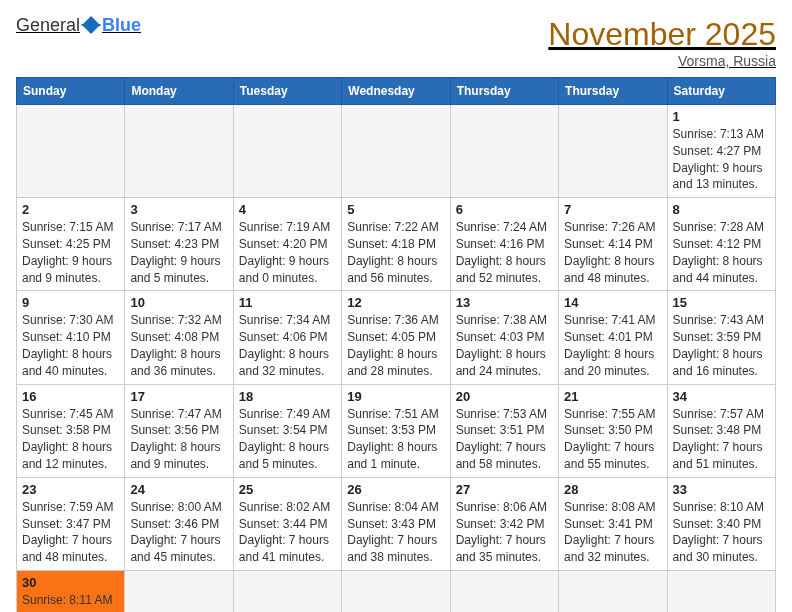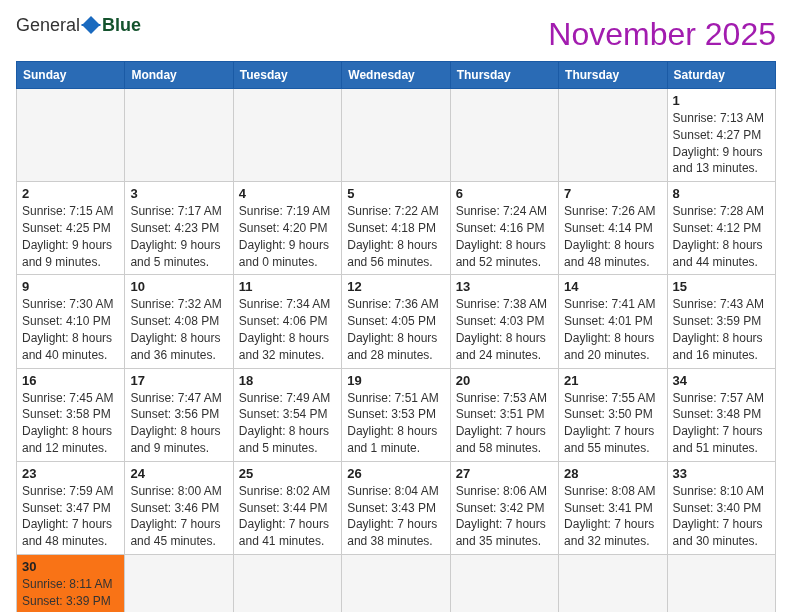--- a/index.html
+++ b/index.html
@@ -8,32 +8,33 @@
       background: #fff;
       width: 792px;
       min-height: 612px;
       padding: 16px;
     }
     .header {
       display: flex;
       justify-content: space-between;
       align-items: flex-start;
       margin-bottom: 8px;
+      text-decoration: underline;
     }
     .logo {
       display: flex;
       align-items: center;
       gap: 4px;
     }
     .title-block {
       text-align: right;
     }
     .month-title {
       font-size: 32px;
-      color: #a21caf;
+      color: #a16207;
       font-weight: normal;
     }
     .location-title {
       font-size: 14px;
       color: #555;
     }
     .calendar {
       width: 100%;
       border-collapse: collapse;
       border: 1px solid #ccc;
@@ -85,25 +86,26 @@
 <div class="header">
   <div class="logo">
     <div style="display:flex;align-items:flex-end;">
       <div style="font-size:18px;color:#333;line-height:1;">
         <span style="font-weight:normal;">General</span>
       </div>
       <div style="display:flex;flex-direction:column;align-items:center;margin:0 1px 0 1px;">
         <div style="width:0;height:0;border-left:10px solid transparent;border-right:10px solid transparent;border-bottom:10px solid #1a6abf;"></div>
         <div style="width:0;height:0;border-left:10px solid transparent;border-right:10px solid transparent;border-top:10px solid #1a6abf;margin-top:-2px;"></div>
       </div>
-      <div style="font-size:18px;font-weight:bold;color:#14532d;line-height:1;">Blue</div>
+      <div style="font-size:18px;font-weight:bold;color:#3b82f6;line-height:1;">Blue</div>
     </div>
   </div>
   <div class="title-block">
     <div class="month-title">November 2025</div>
+    <div class="location-title">Vorsma, Russia</div>
   </div>
 </div>
 
 <table class="calendar">
   <thead>
     <tr>
     <th>Sunday</th>
         <th>Monday</th>
         <th>Tuesday</th>
         <th>Wednesday</th>

